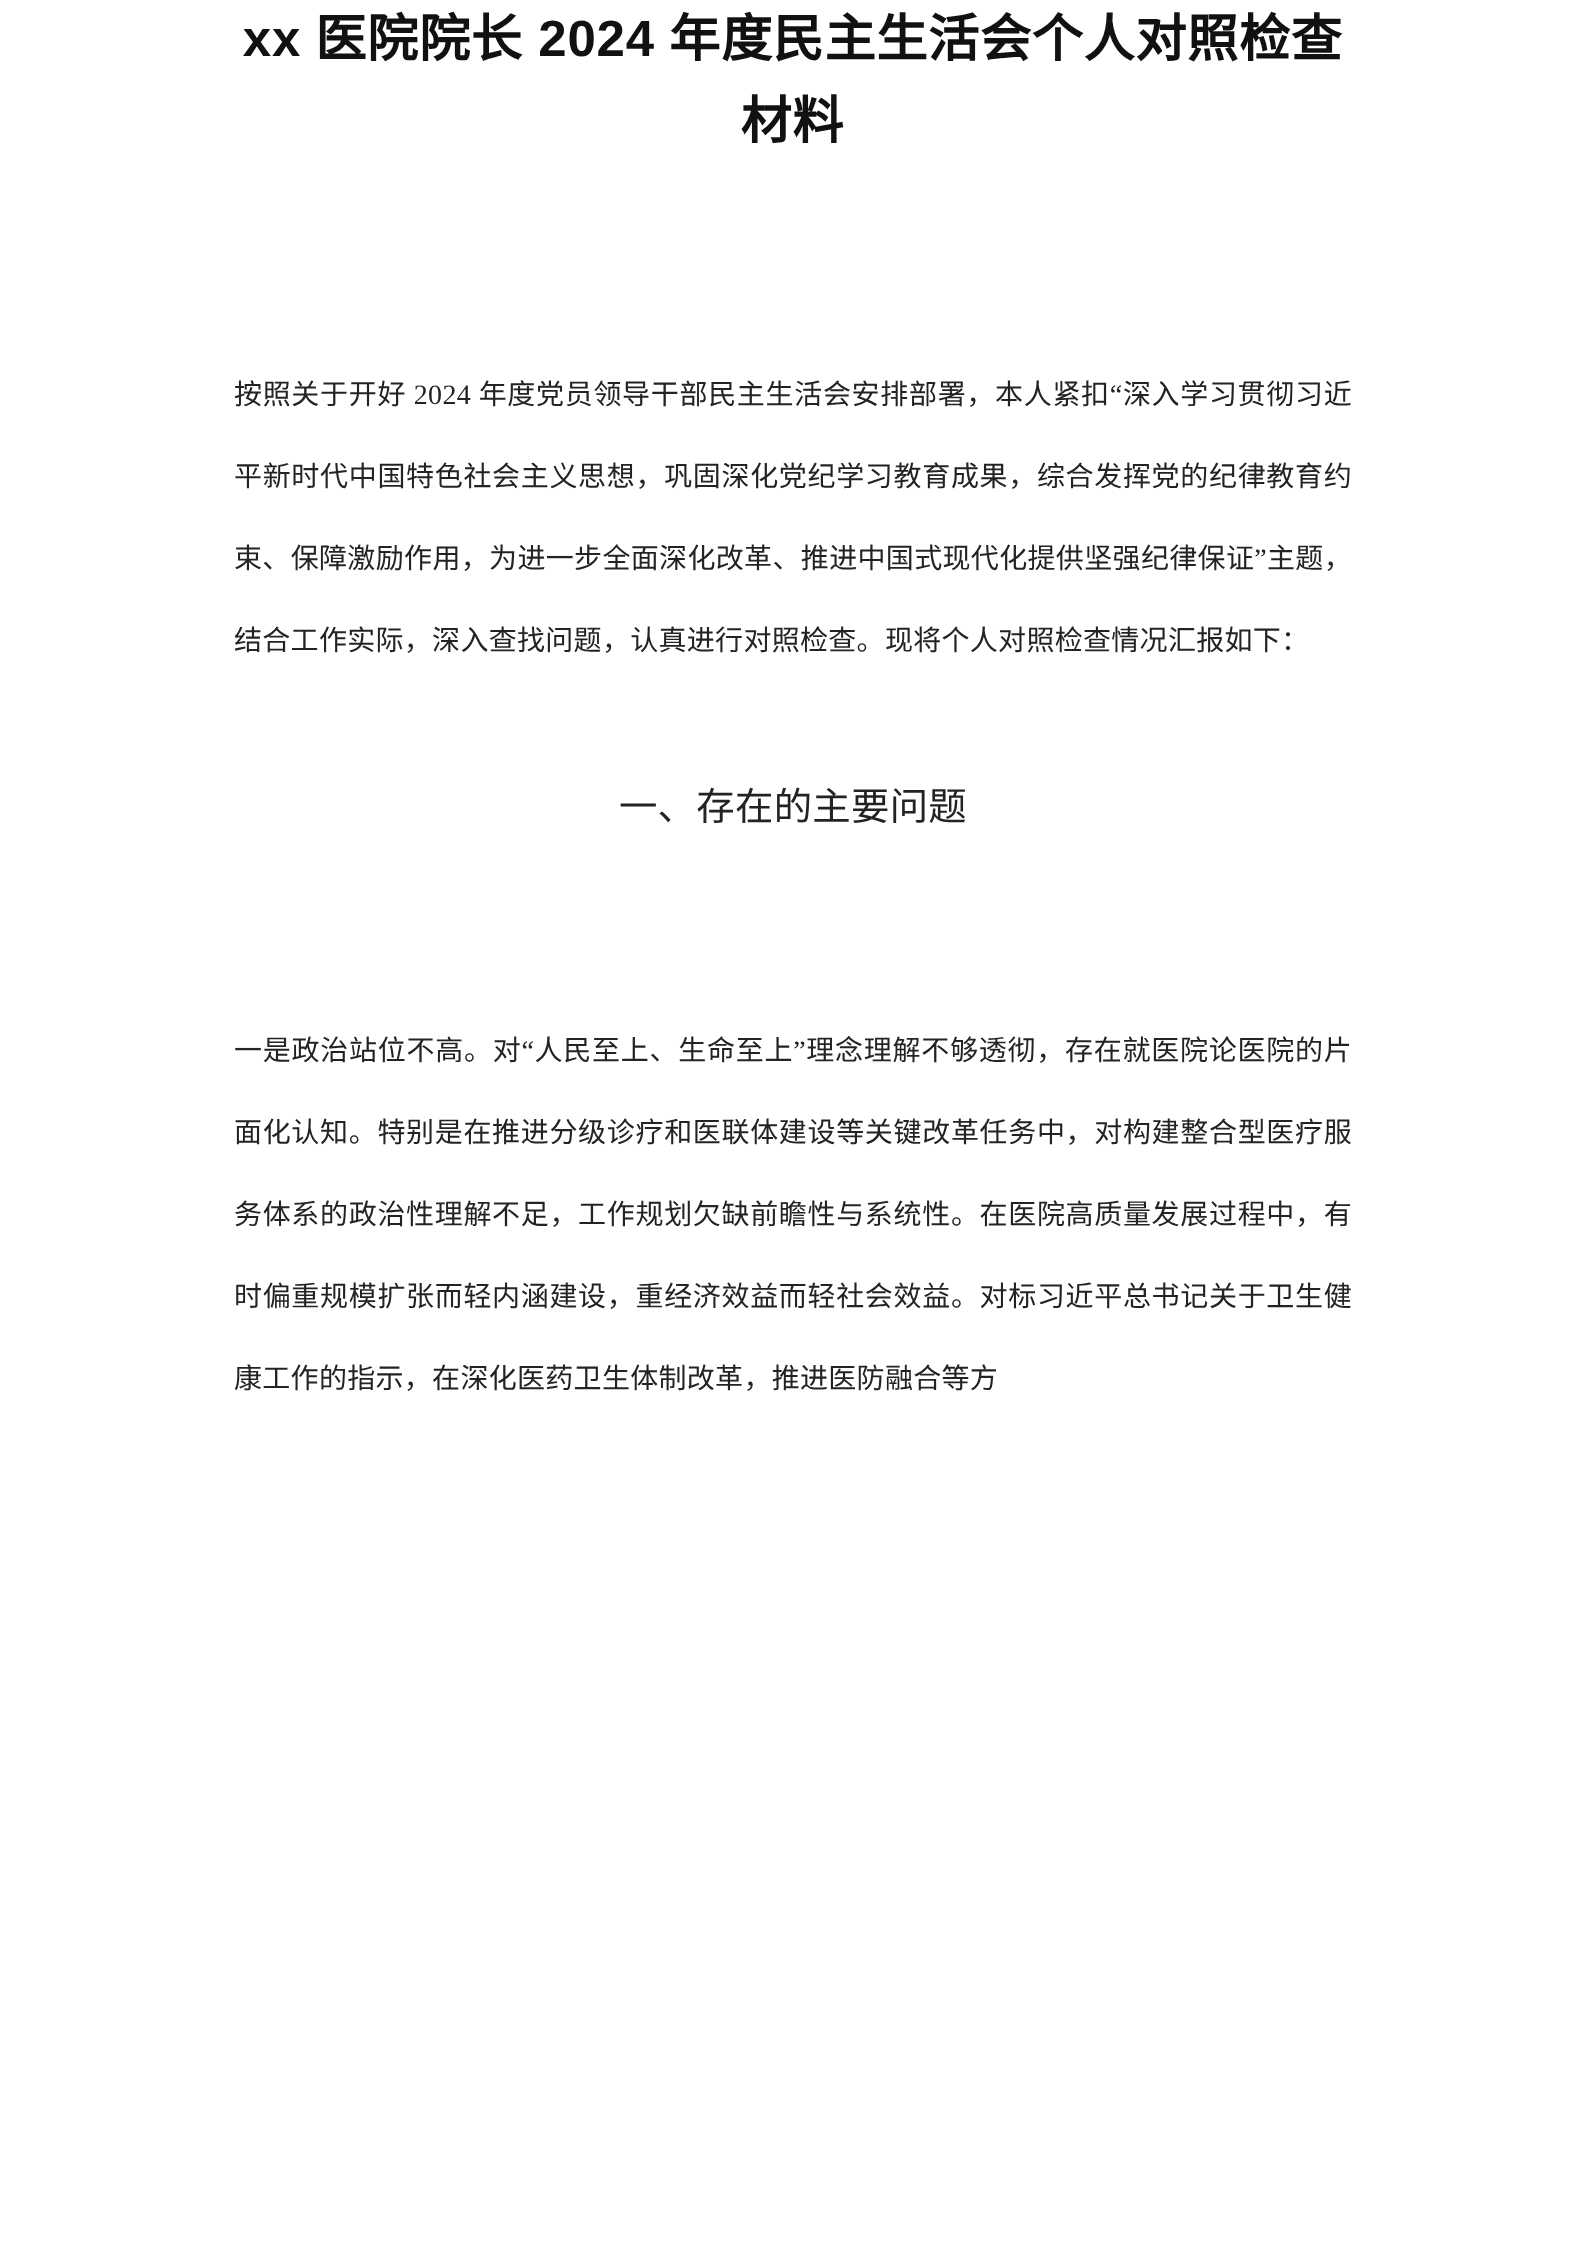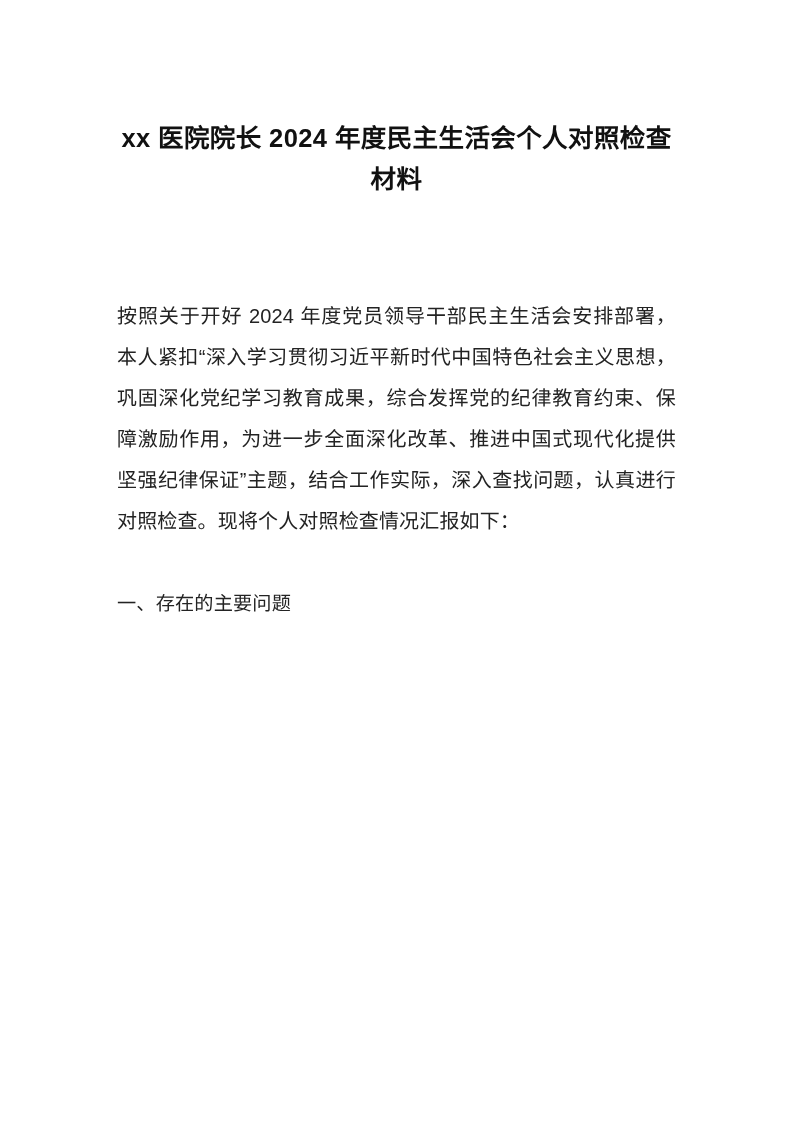--- a/index.html
+++ b/index.html
@@ -22,36 +22,35 @@
   .doc-body {
     position: absolute;
     left: 117px;
     top: 0;
     width: 559px;
   }
 
   
   .doc-title {
     margin: 0;
-    padding-top: 118px;
     font-family: "Liberation Sans", "DejaVu Sans", sans-serif;
     font-weight: bold;
     font-size: 25.5px;
     line-height: 41px;
     text-align: center;
     color: #111111;
     letter-spacing: 0.4px;
     word-break: break-all;
   }
 
   
   .para {
     margin: 0;
-    font-family: Liberation Sans, sans-serif;
-    font-size: 20px;
+    font-family: Liberation Serif, serif;
+    font-size: 14px;
     line-height: 41px;
     color: #232323;
     text-align: justify;
     text-justify: inter-ideograph;
     word-break: break-all;
     letter-spacing: 0.15px;
   }
 
   
   .spacer-xl { height: 96px; }
@@ -60,20 +59,21 @@
   .heading-1,
   .heading-2 {
     margin: 0;
     font-family: "DejaVu Serif", "Liberation Serif", serif;
     font-size: 19.2px;
     line-height: 41px;
     font-weight: normal;
     color: #232323;
     letter-spacing: 0.15px;
     word-break: break-all;
+    text-align: center;
   }
 </style>
 </head>
 <body>
 
 <div class="page">
   <div class="doc-body">
 
     <h1 class="doc-title" id="title-el">xx 医院院长 2024 年度民主生活会个人对照检查材料</h1>
 
@@ -83,15 +83,16 @@
 
     <div class="spacer"></div>
 
     <h2 class="heading-1">一、存在的主要问题</h2>
 
     <div class="spacer"></div>
 
 
     <div class="spacer"></div>
 
+    <p class="para">一是政治站位不高。对“人民至上、生命至上”理念理解不够透彻，存在就医院论医院的片面化认知。特别是在推进分级诊疗和医联体建设等关键改革任务中，对构建整合型医疗服务体系的政治性理解不足，工作规划欠缺前瞻性与系统性。在医院高质量发展过程中，有时偏重规模扩张而轻内涵建设，重经济效益而轻社会效益。对标习近平总书记关于卫生健康工作的指示，在深化医药卫生体制改革，推进医防融合等方</p>
 
   </div>
 </div>
 
 </body></html>

